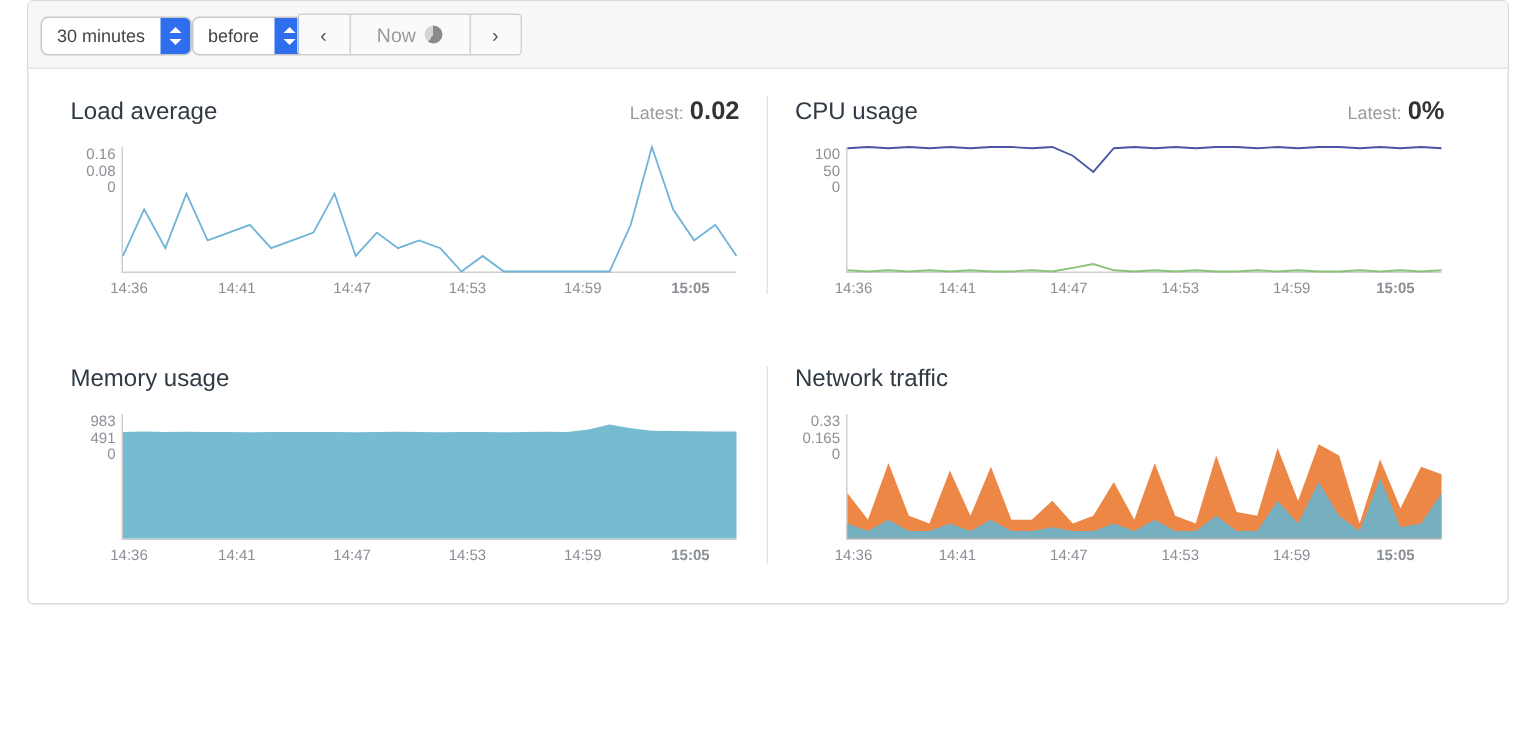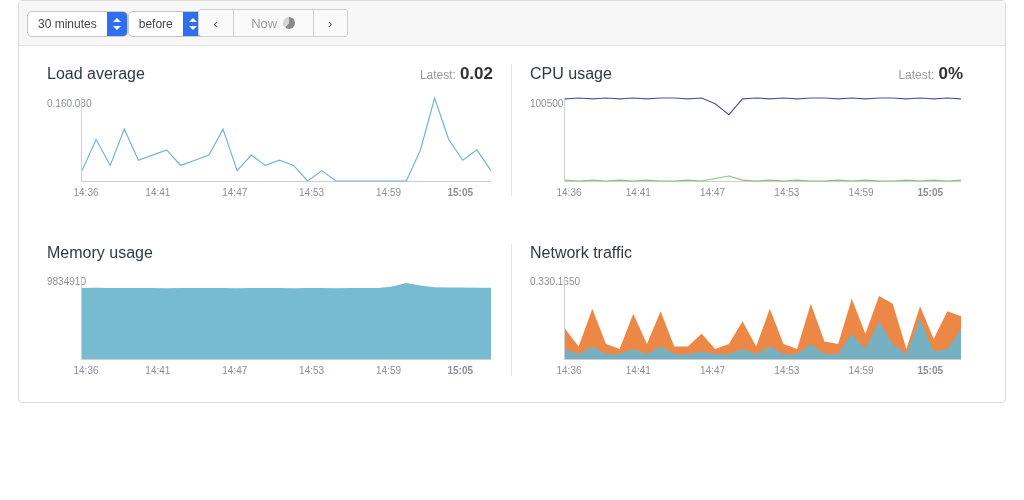--- a/index.html
+++ b/index.html
@@ -127,21 +127,21 @@
     font-size: 12px; color: #9a9a9a;
   }
   .latest-val { font-size: 17px; font-weight: 700; color: #333; margin-left: 4px;}
   .plot {
     position: relative;
     height: 98px;
     width: 100%;
   }
   .yaxis {
     position: absolute; left: 0; top: 0; bottom: 14px;
-    display: flex; flex-direction: row; justify-content: flex-start;
+    display: flex; flex-direction: column; justify-content: flex-start;
     width: 30px;
     text-align: right;
     font-size: 10px; color: #8a8f95;
   }
   .plot-area {
     position: absolute; left: 34px; right: 2px; top: 0; bottom: 14px;
     border-left: 1px solid #cfcfcf;
     border-bottom: 1px solid #cfcfcf;
   }
   .plot-area svg { width: 100%; height: 100%; display:block; overflow:visible; }

